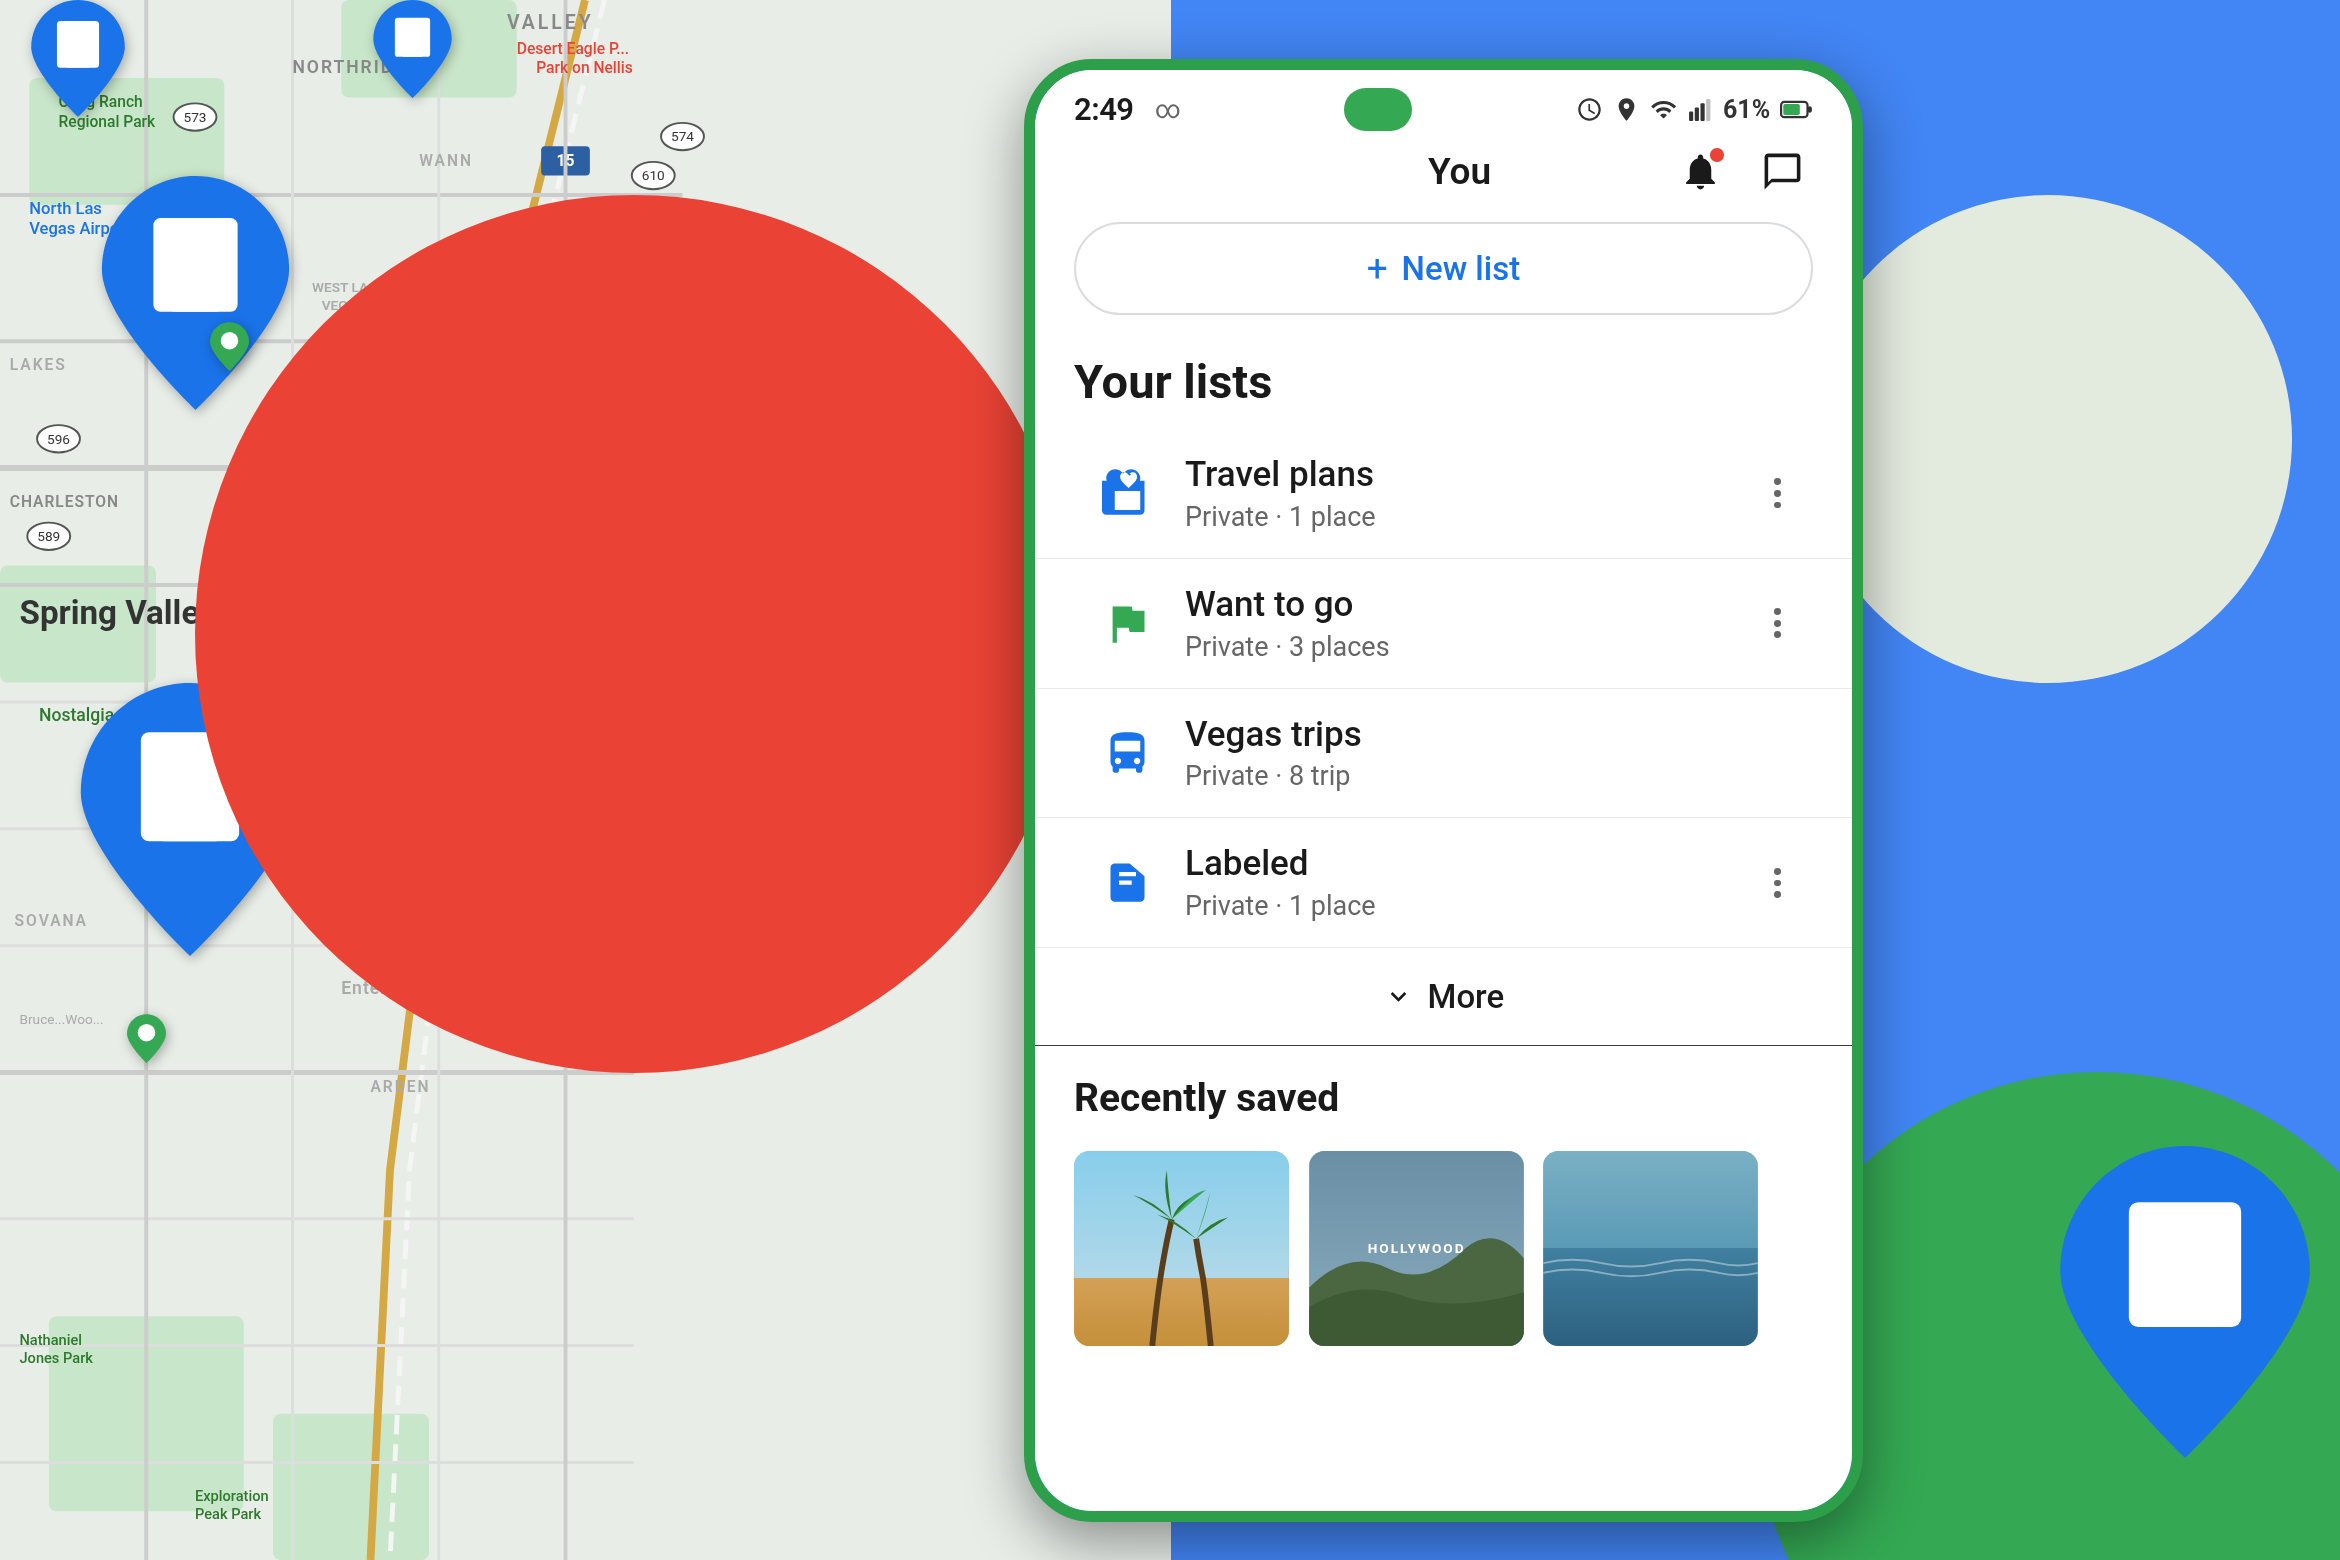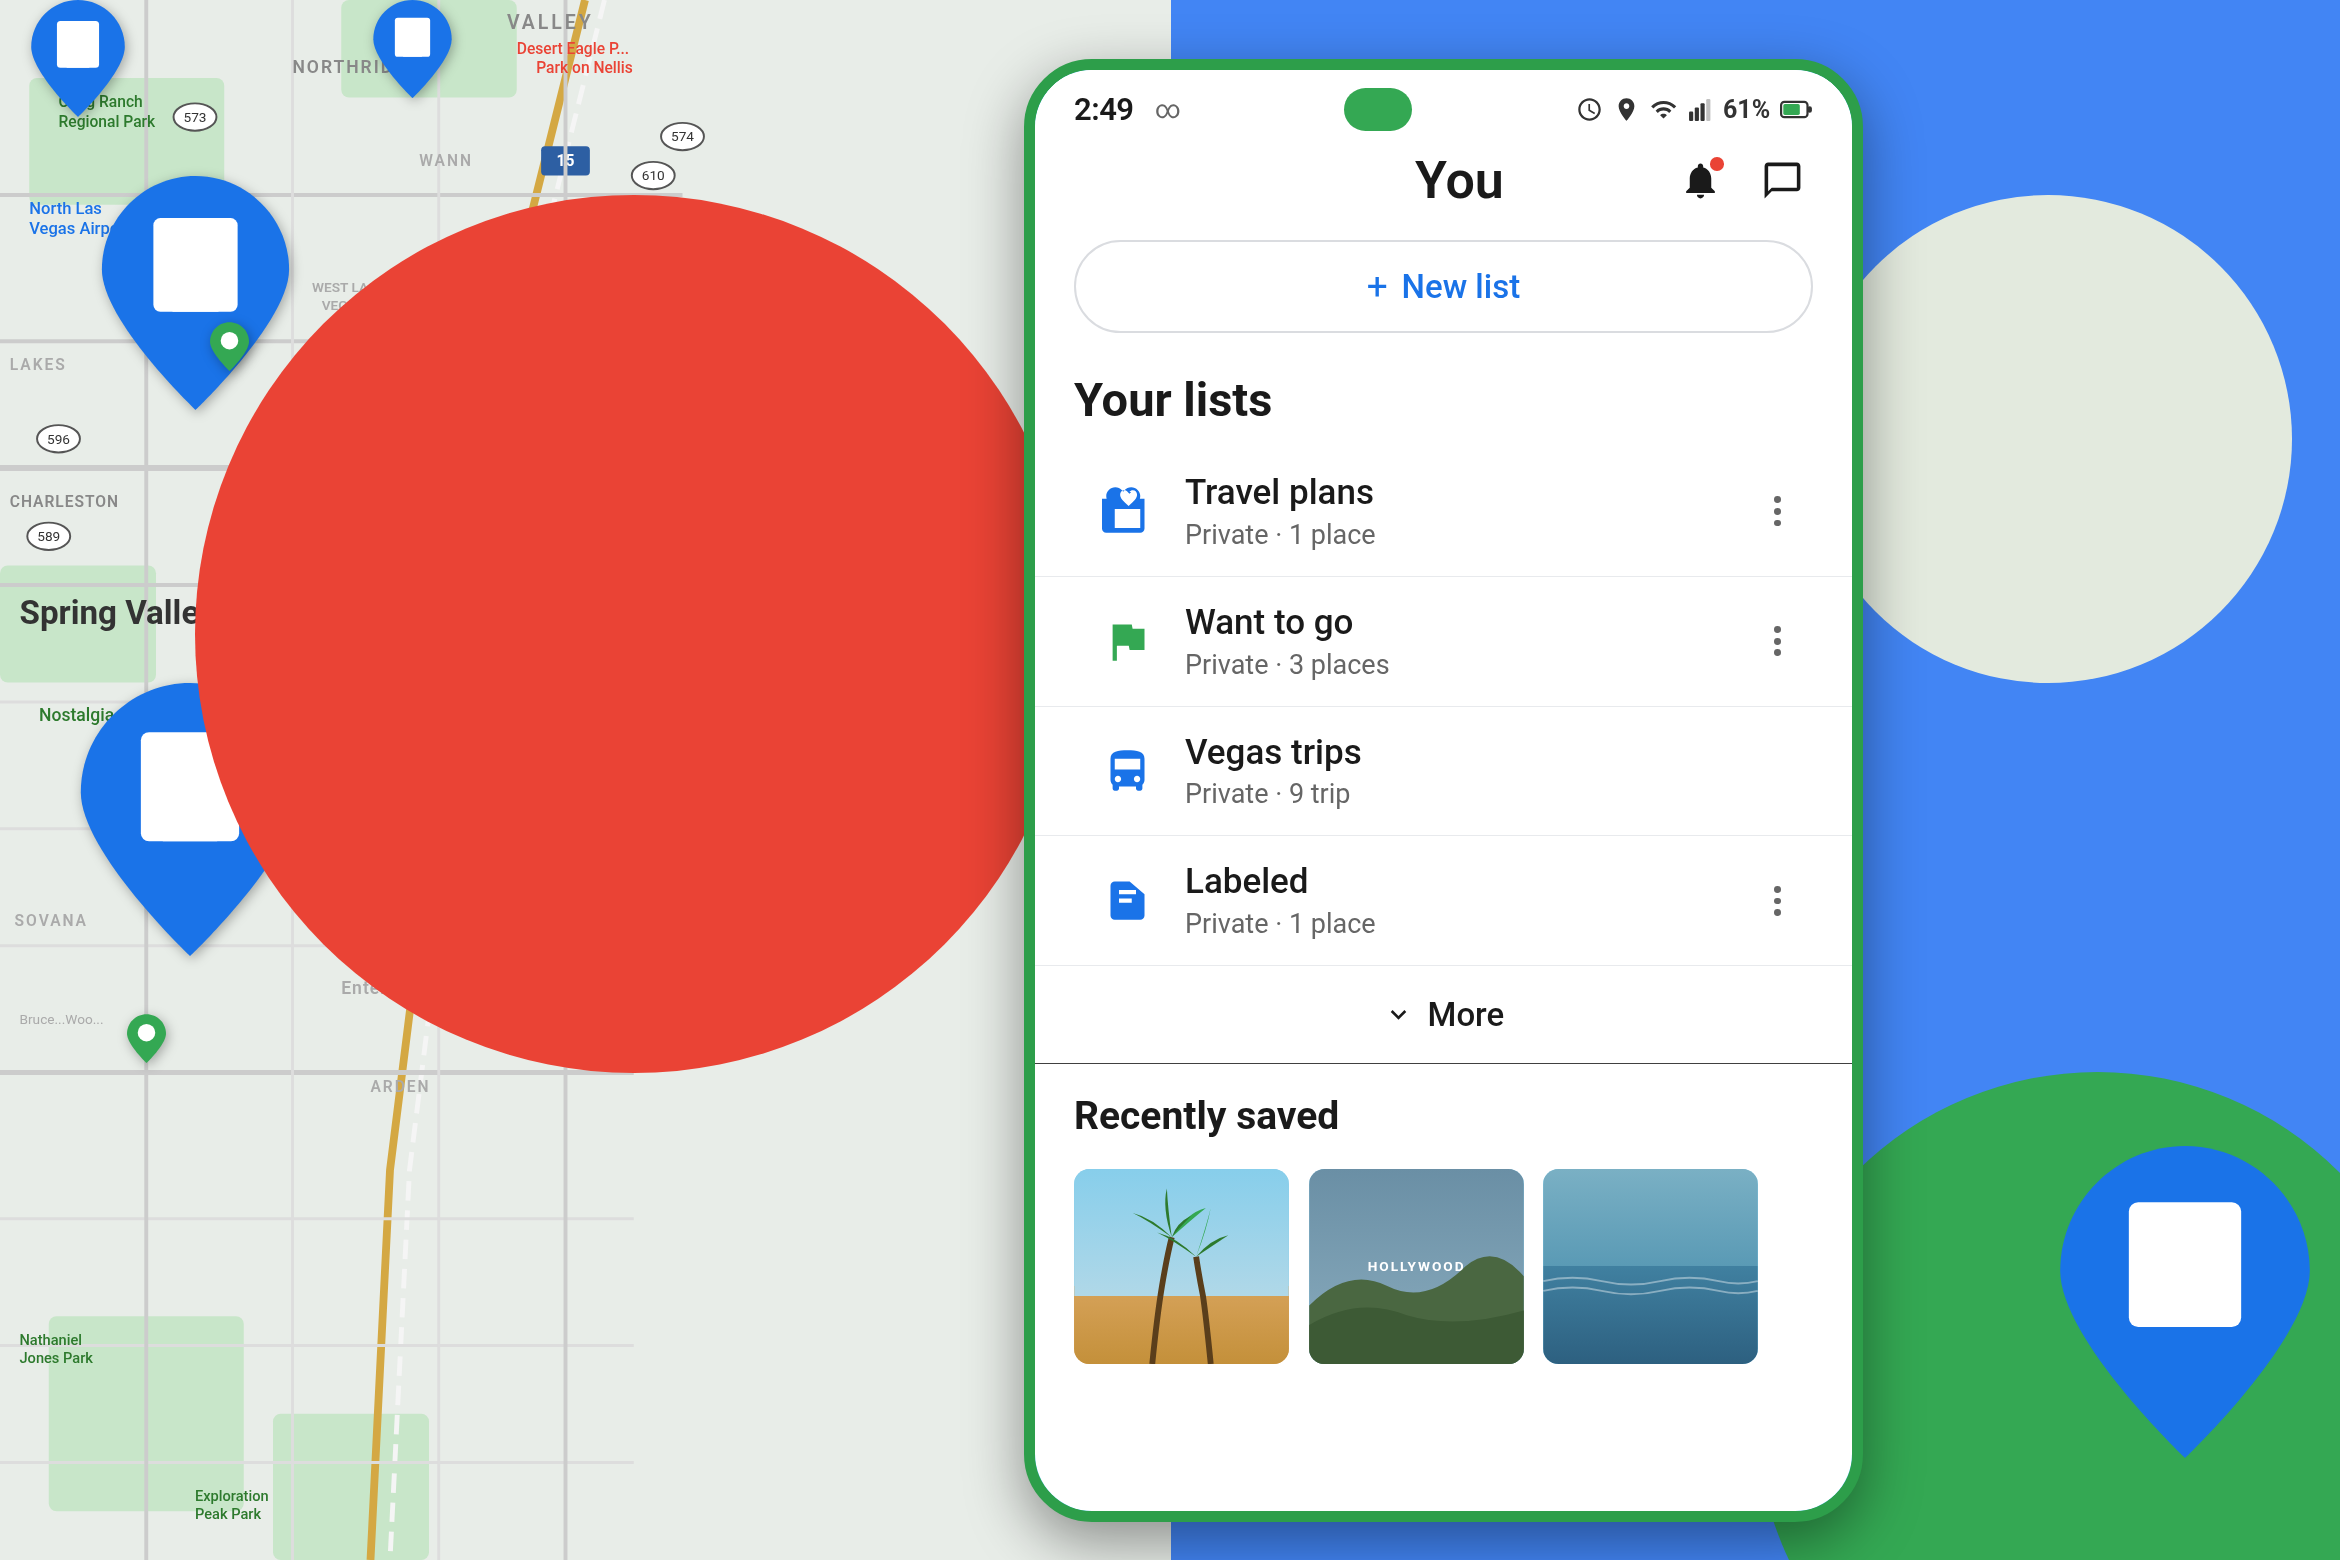--- a/index.html
+++ b/index.html
@@ -155,21 +155,21 @@
     .top-nav {
       display: flex;
       align-items: center;
       justify-content: center;
       padding: 9.8px 39px 19.5px;
       position: relative;
       background: white;
     }
 
     .page-title {
-      font-size: 52px;
+      font-size: 37px;
       font-weight: 600;
       color: #1a1a1a;
       text-align: left;
       margin-left: 32px;
     }
 
     .nav-icons {
       position: absolute;
       right: 39px;
       display: flex;
@@ -659,21 +659,21 @@
         </div>
 
         <div class="list-item">
           <div class="list-icon">
             <svg width="51" height="51" viewBox="0 0 24 24" fill="#1a73e8">
               <path d="M4 16c0 .88.39 1.67 1 2.22V20c0 .55.45 1 1 1h1c.55 0 1-.45 1-1v-1h8v1c0 .55.45 1 1 1h1c.55 0 1-.45 1-1v-1.78c.61-.55 1-1.34 1-2.22V6c0-3.5-3.58-4-8-4s-8 .5-8 4v10zm3.5 1c-.83 0-1.5-.67-1.5-1.5S6.67 14 7.5 14s1.5.67 1.5 1.5S8.33 17 7.5 17zm9 0c-.83 0-1.5-.67-1.5-1.5s.67-1.5 1.5-1.5 1.5.67 1.5 1.5-.67 1.5-1.5 1.5zm1.5-6H6V6h12v5z"></path>
             </svg>
           </div>
           <div class="list-info">
             <div class="list-name">Vegas trips</div>
-            <div class="list-meta">Private · 9 trip</div>
+            <div class="list-meta">Private · 8 trip</div>
           </div>
         </div>
 
         <div class="list-item">
           <div class="list-icon">
             <svg width="51" height="51" viewBox="0 0 24 24" fill="#1a73e8">
               <path d="M13 3H6c-1.1 0-2 .9-2 2v14c0 1.1.9 2 2 2h12c1.1 0 2-.9 2-2V9l-7-6zm1 10H8v-2h6v2zm2-4H8V7h8v2z"></path>
             </svg>
           </div>
           <div class="list-info">

